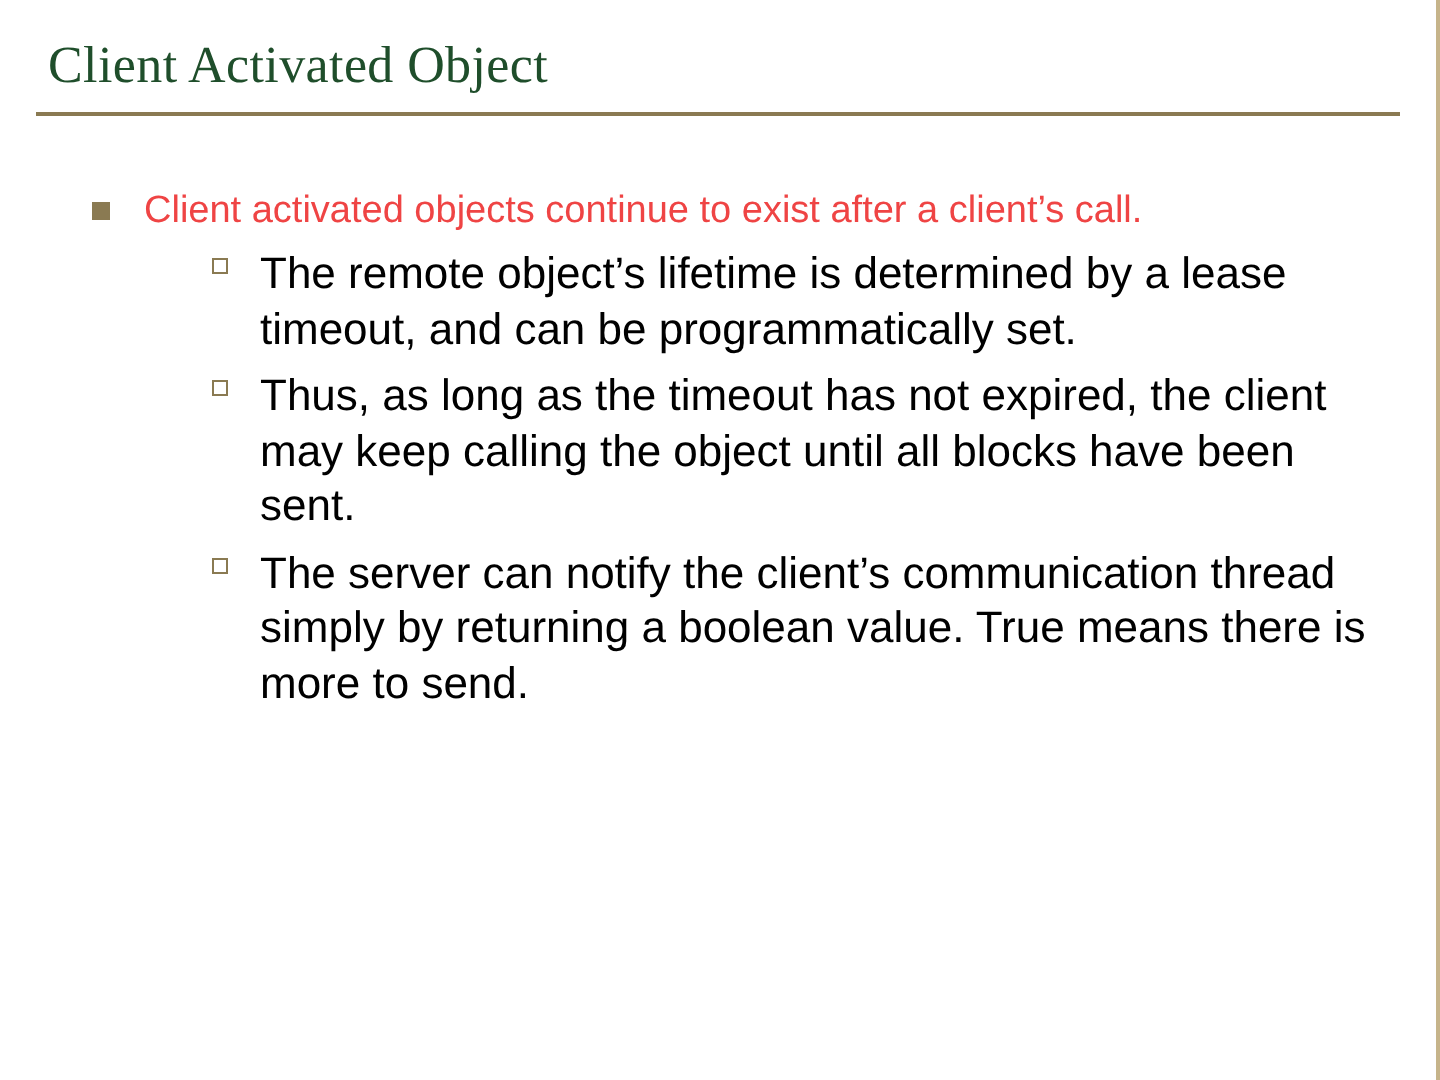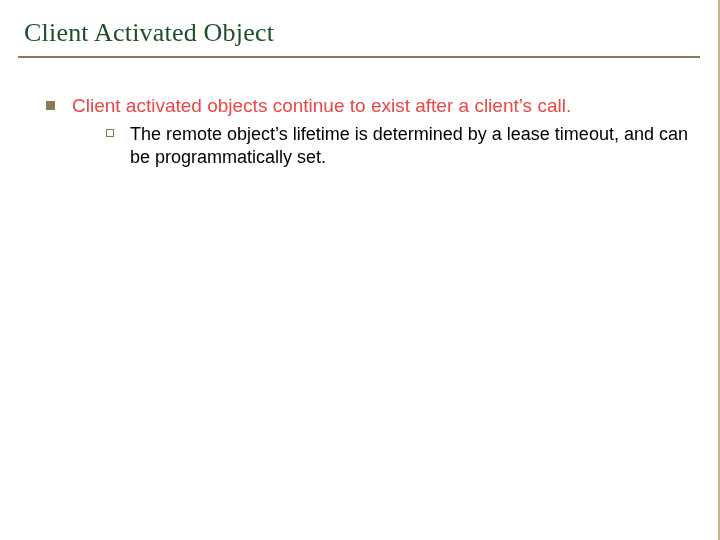--- a/index.html
+++ b/index.html
@@ -64,21 +64,21 @@
   .level2-bullet {
     position: absolute;
     left: 0;
     top: 6px;
     width: 8px;
     height: 8px;
     border: 1.5px solid #8a7a52;
     background: transparent;
   }
   .level2-text {
-    font-size: 18px;
+    font-size: 22px;
     color: #000;
     line-height: 1.25;
   }
 </style>
 </head>
 <body>
 
 <div class="slide">
   <div class="title-wrap">
     <div class="title">Client Activated Object</div>
@@ -87,16 +87,24 @@
   <div class="content">
     <div class="level1">
       <div class="level1-bullet"></div>
       <div class="level1-text">Client activated objects continue to exist after a client’s call.</div>
 
       <div class="level2-group">
         <div class="level2">
           <div class="level2-bullet"></div>
           <div class="level2-text">The remote object’s lifetime is determined by a lease timeout, and can be programmatically set.</div>
         </div>
+        <div class="level2">
+          <div class="level2-bullet"></div>
+          <div class="level2-text">Thus, as long as the timeout has not expired, the client may keep calling the object until all blocks have been sent.</div>
+        </div>
+        <div class="level2">
+          <div class="level2-bullet"></div>
+          <div class="level2-text">The server can notify the client’s communication thread simply by returning a boolean value.  True means there is more to send.</div>
+        </div>
       </div>
     </div>
   </div>
 </div>
 
 </body></html>

